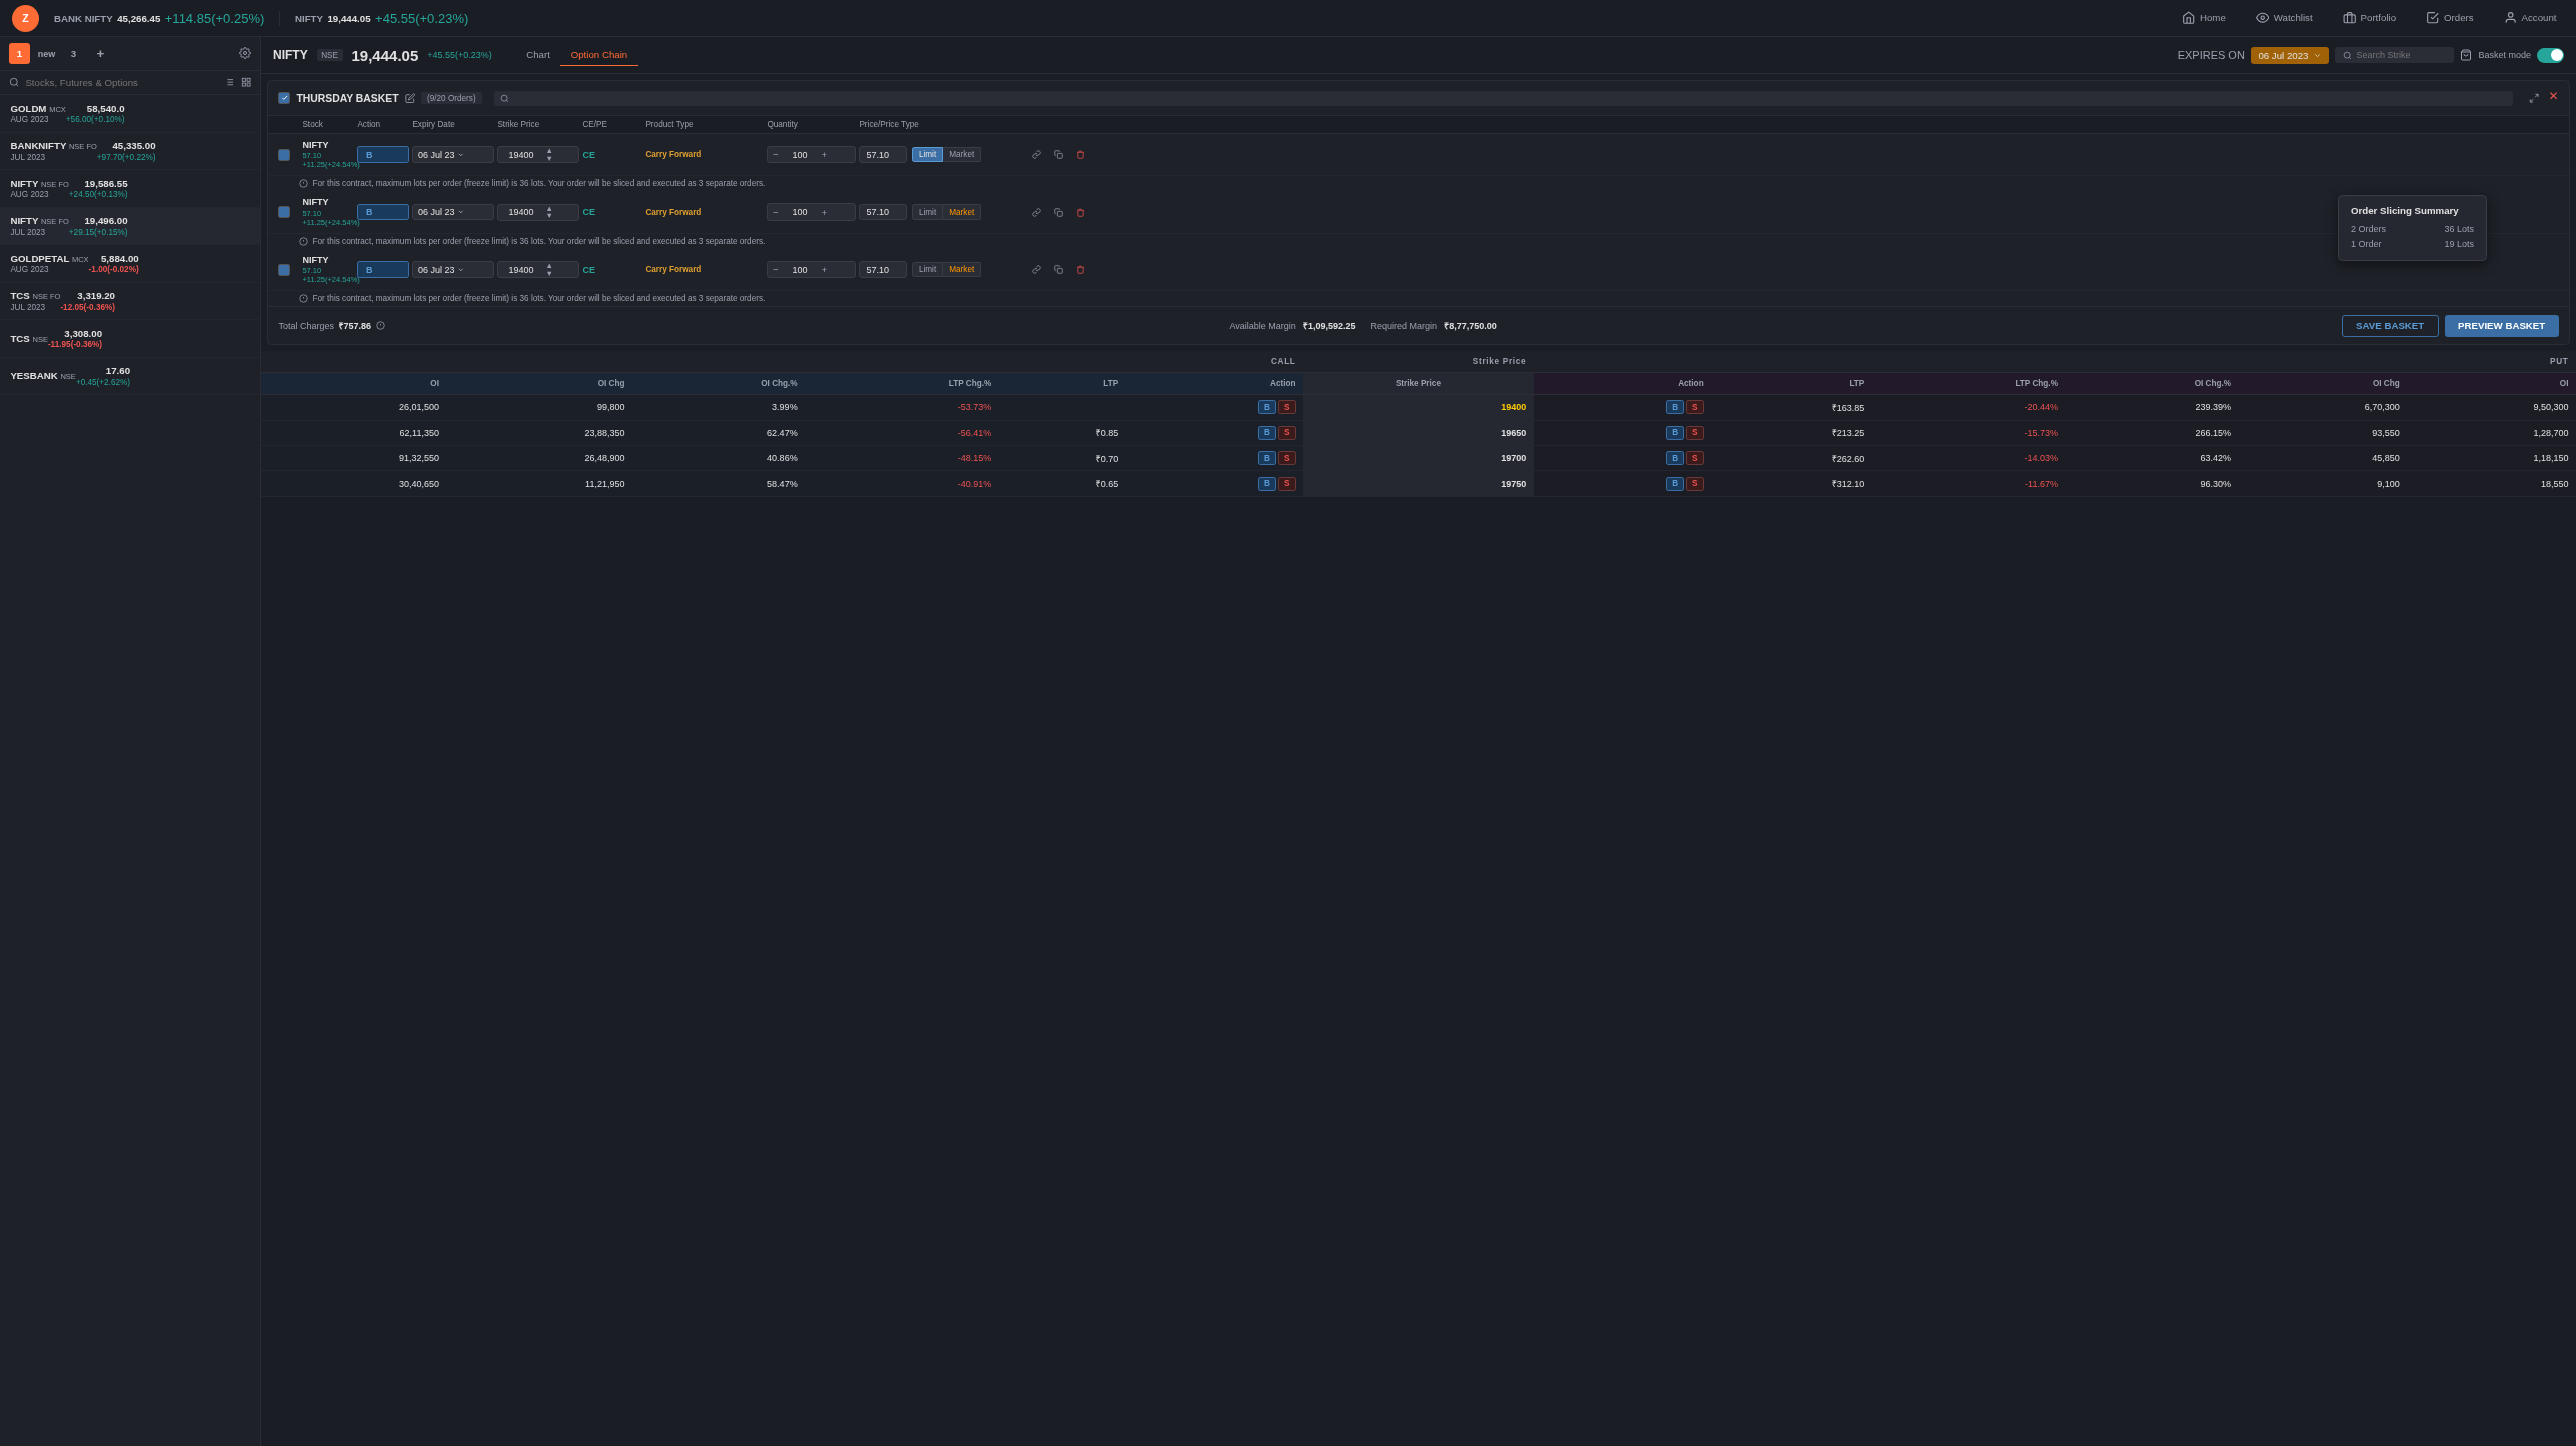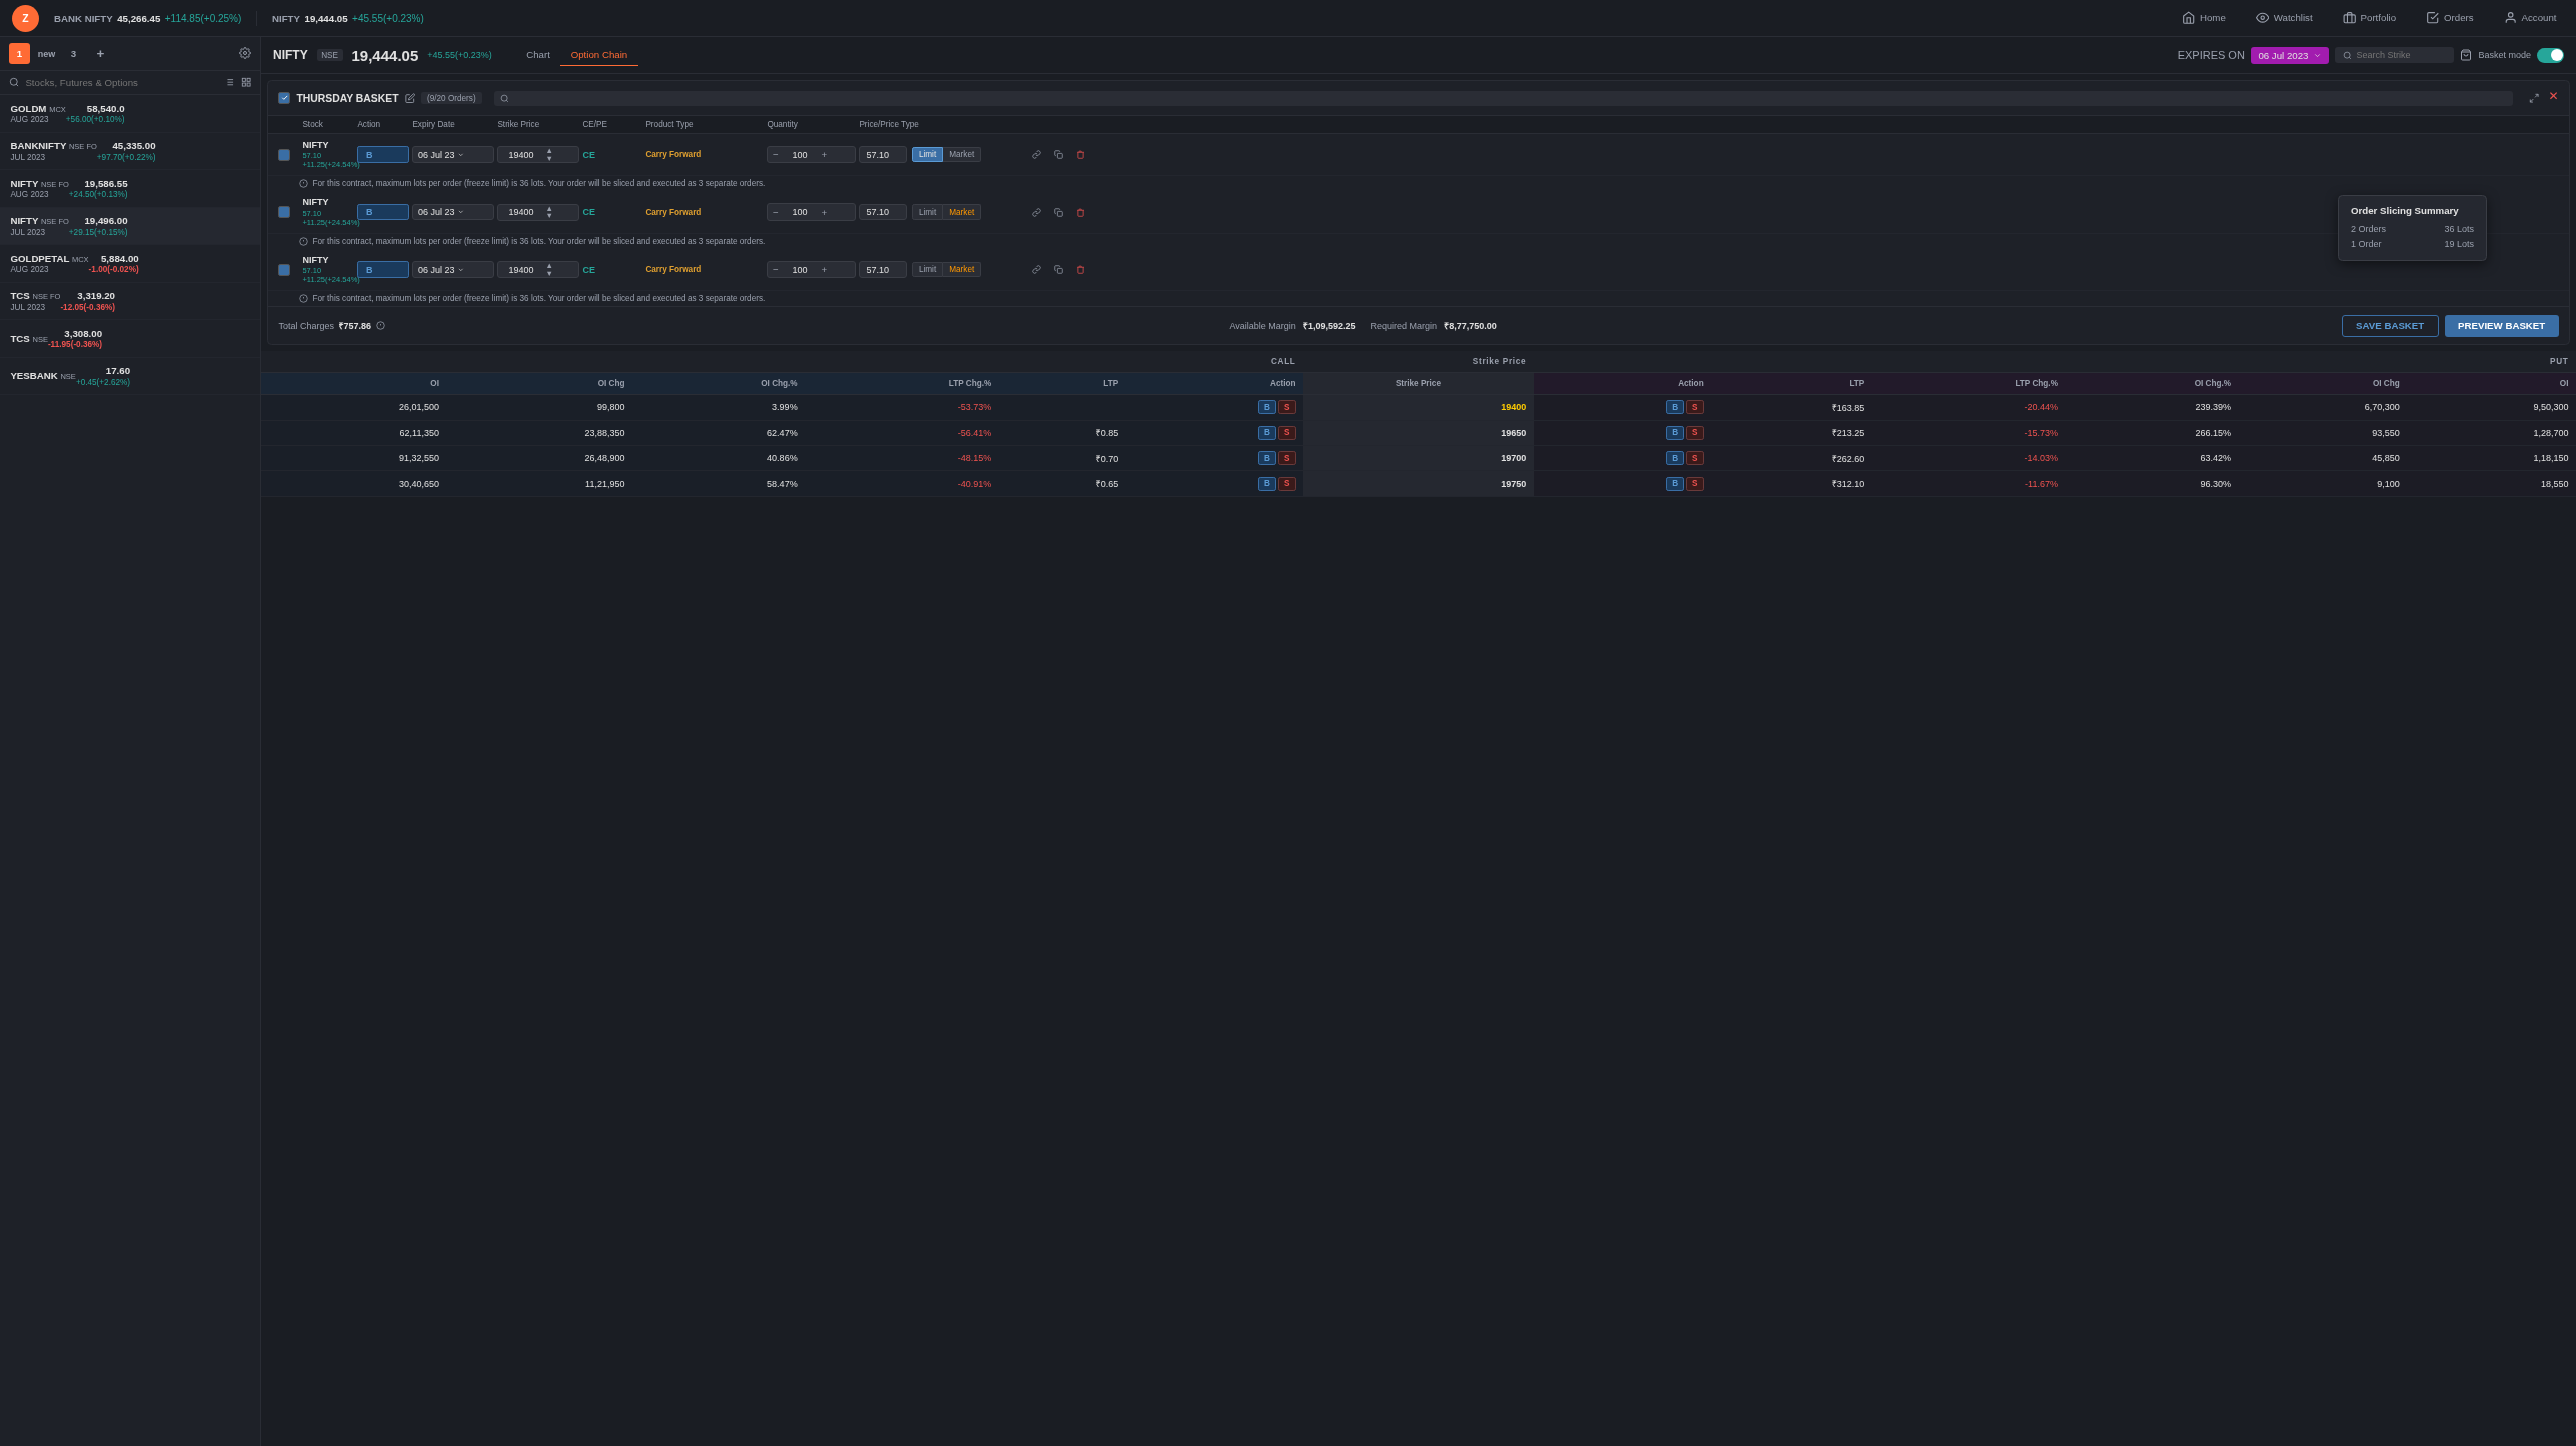--- a/index.html
+++ b/index.html
@@ -4,21 +4,21 @@
   <style>
     * { box-sizing: border-box; margin: 0; padding: 0; }
     body { font-family: -apple-system, BlinkMacSystemFont, 'Segoe UI', sans-serif; background: #1a1d23; color: #e0e0e0; font-size: 9.7px; overflow: hidden; }
     
     
     .top-nav { display: flex; align-items: center; background: #1a1d23; border-bottom: 0.7px solid #2a2d35; padding: 0 12px; height: 37px; gap: 15px; }
     .logo { width: 27px; height: 27px; background: #ff6b35; border-radius: 50%; display: flex; align-items: center; justify-content: center; font-weight: bold; color: white; font-size: 10.4px; flex-shrink: 0; }
     .nav-stock { display: flex; align-items: center; gap: 4.5px; font-size: 9.7px; }
     .nav-stock-name { color: #9aa0ad; font-weight: 600; }
     .nav-stock-price { color: #e0e0e0; font-weight: 700; }
-    .nav-stock-change { color: #26a69a; font-size: 10px; }
+    .nav-stock-change { color: #26a69a; font-size: 13px; }
     .nav-spacer { flex: 1; }
     .nav-item { display: flex; align-items: center; gap: 4.5px; color: #9aa0ad; cursor: pointer; padding: 4.5px 7.5px; border-radius: 3px; font-size: 9.7px; }
     .nav-item svg { width: 13.4px; height: 13.4px; }
     .account-btn { display: flex; align-items: center; gap: 4.5px; color: #9aa0ad; cursor: pointer; padding: 4.5px 7.5px; font-size: 9.7px; }
 
     
     .main-layout { display: flex; height: calc(100vh - 37px); }
     
     
     .sidebar { width: 261px; background: #1e2128; border-right: 0.7px solid #2a2d35; display: flex; flex-direction: column; flex-shrink: 0; }
@@ -47,21 +47,21 @@
     .oc-header { display: flex; align-items: center; padding: 7.5px 12px; border-bottom: 0.7px solid #2a2d35; gap: 9px; }
     .oc-symbol { font-size: 12px; font-weight: 700; color: #e0e0e0; }
     .oc-nse { font-size: 8.2px; color: #9aa0ad; background: #2a2d35; padding: 1.5px 4.5px; border-radius: 2.2px; }
     .oc-price { font-size: 15px; font-weight: 700; color: #e0e0e0; }
     .oc-change { font-size: 9px; color: #26a69a; }
     .oc-tabs { display: flex; gap: 0; margin-left: 15px; }
     .oc-tab { padding: 4.5px 10.4px; color: #9aa0ad; cursor: pointer; border-bottom: 1.5px solid transparent; font-size: 9.7px; }
     .oc-tab.active { color: #ff6b35; border-bottom-color: #ff6b35; }
     .expires-section { margin-left: auto; display: flex; align-items: center; gap: 6px; }
     .expires-label { font-size: 11px; color: #9aa0ad; text-transform: uppercase; }
-    .expires-date { background: #a21caf; border-radius: 3px; padding: 3px 7.5px; color: #e0e0e0; font-size: 9.7px; display: flex; align-items: center; gap: 4.5px; cursor: pointer; }
+    .expires-date { background: #a16207; border-radius: 3px; padding: 3px 7.5px; color: #e0e0e0; font-size: 9.7px; display: flex; align-items: center; gap: 4.5px; cursor: pointer; }
     .search-strike { background: #2a2d35; border: none; border-radius: 3px; padding: 3px 7.5px; color: #e0e0e0; font-size: 9.7px; width: 119px; display: flex; align-items: center; gap: 4.5px; }
     .search-strike input { background: transparent; border: none; color: #e0e0e0; outline: none; font-size: 9.7px; width: 89px; }
     .basket-mode { display: flex; align-items: center; gap: 6px; color: #9aa0ad; font-size: 9px; }
     .toggle { width: 27px; height: 15px; background: #26a69a; border-radius: 7.5px; position: relative; cursor: pointer; }
     .toggle-thumb { width: 12px; height: 12px; background: white; border-radius: 50%; position: absolute; right: 1.5px; top: 1.5px; }
 
     
     .basket-panel { background: #1e2128; border: 0.7px solid #2a2d35; border-radius: 4.5px; margin: 6px; }
     .basket-header { display: flex; align-items: center; padding: 7.5px 10.4px; border-bottom: 0.7px solid #2a2d35; gap: 6px; }
     .basket-title { font-size: 10.4px; font-weight: 700; color: #e0e0e0; }

